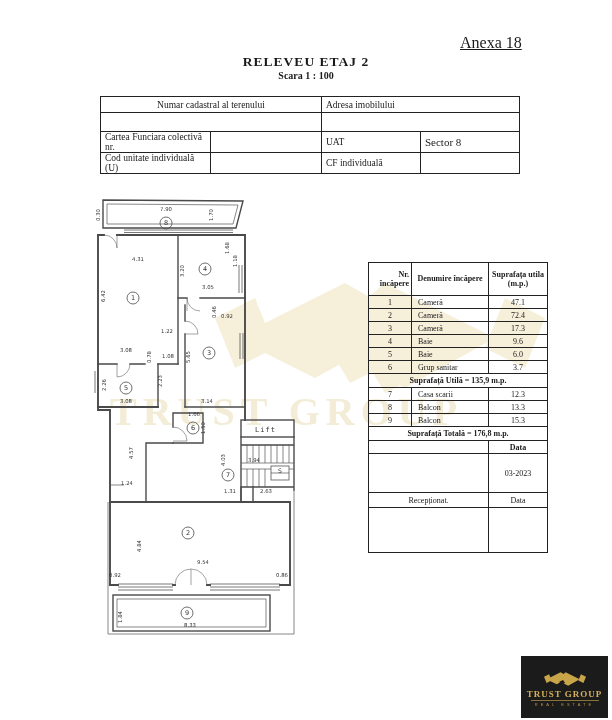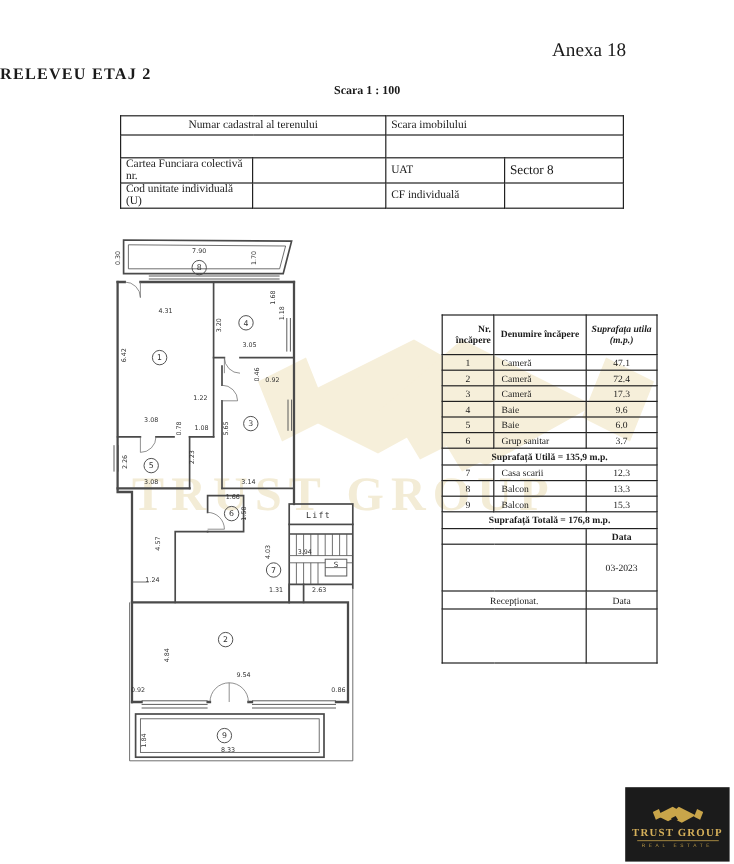--- a/index.html
+++ b/index.html
@@ -1,35 +1,35 @@
 <!DOCTYPE html>
 <html><head>
 <meta charset="utf-8">
 <style>
   html,body{margin:0;padding:0;background:#fff;}
   .page{position:relative;width:612px;height:720px;background:#ffffff;overflow:hidden;
         font-family:"Liberation Serif",serif;color:#1a1a1a;outline:1px solid #e4e4e4;}
   
-  .annex{position:absolute;top:34px;left:460px;width:130px;font-size:16px;}
-  .title{position:absolute;top:54px;left:0;width:612px;font-weight:bold;
+  .annex{position:absolute;top:34px;left:460px;width:130px;font-size:16px;text-decoration:underline;}
+  .title{position:absolute;top:54px;left:0;width:612px;text-align:center;font-weight:bold;
          font-size:13.5px;letter-spacing:1px;}
   .subtitle{position:absolute;top:70px;left:0;width:612px;text-align:center;font-weight:bold;font-size:10px;}
   
   table{border-collapse:collapse;}
   .cad{position:absolute;left:100px;top:96px;width:420px;table-layout:fixed;font-size:9.5px;}
   .cad td{border:1px solid #222;padding:0 4px;vertical-align:middle;background:transparent;}
   .cad .c-a{width:126px;} .cad .c-c{width:112px;}
   .cad .r1 td{height:15px;} .cad .r2 td{height:18px;} .cad .r3 td{height:15px;} .cad .r4 td{height:14px;}
   .cad .ctr{text-align:center;}
   .cad .big{font-size:11px;}
   
   .rooms{position:absolute;left:368px;top:262px;width:164px;table-layout:fixed;font-size:8px;}
   .rooms td,.rooms th{border:1px solid #222;padding:0 2px;vertical-align:middle;background:transparent;}
   .rooms th{font-weight:bold;text-align:center;height:32px;line-height:1.15;}
-  .rooms .c-nr{width:38px;text-align:right;} .rooms .c-den{width:72px;} .rooms .c-sup{width:54px;font-style:italic;}
+  .rooms .c-nr{width:38px;text-align:right;} .rooms .c-den{width:72px;} .rooms .c-sup{width:54px;}
   .rooms td{height:12px;}
   .rooms .nr,.rooms .ar{text-align:center;}
   .rooms .dn{text-align:left;padding-left:6px;}
   .rooms .span-row td{font-weight:bold;text-align:center;height:13px;}
   .rooms .data-cell{font-weight:bold;text-align:center;}
   .rooms .date-row td{height:38px;text-align:center;}
   .rooms .rec-row td{height:14px;font-weight:normal;text-align:center;}
   .rooms .empty-bottom td{height:44px;}
   
   .plan{position:absolute;left:90px;top:185px;}
@@ -75,21 +75,21 @@
   <div class="content">
 
     <div class="annex">Anexa 18</div>
     <div class="title">RELEVEU  ETAJ 2</div>
     <div class="subtitle">Scara 1 : 100</div>
 
     <table class="cad">
       <tbody>
           <tr class="r1">
         <td class="c-a ctr" colspan="2">Numar cadastral al terenului</td>
-        <td class="c-c" colspan="2">Scara imobilului</td>
+        <td class="c-c" colspan="2">Adresa imobilului</td>
       </tr>
       <tr class="r2">
         <td colspan="2"></td>
         <td colspan="2"></td>
       </tr>
       <tr class="r3">
         <td>Cartea Funciara colectivă nr.</td>
         <td></td>
         <td>UAT</td>
         <td class="big">Sector 8</td>

